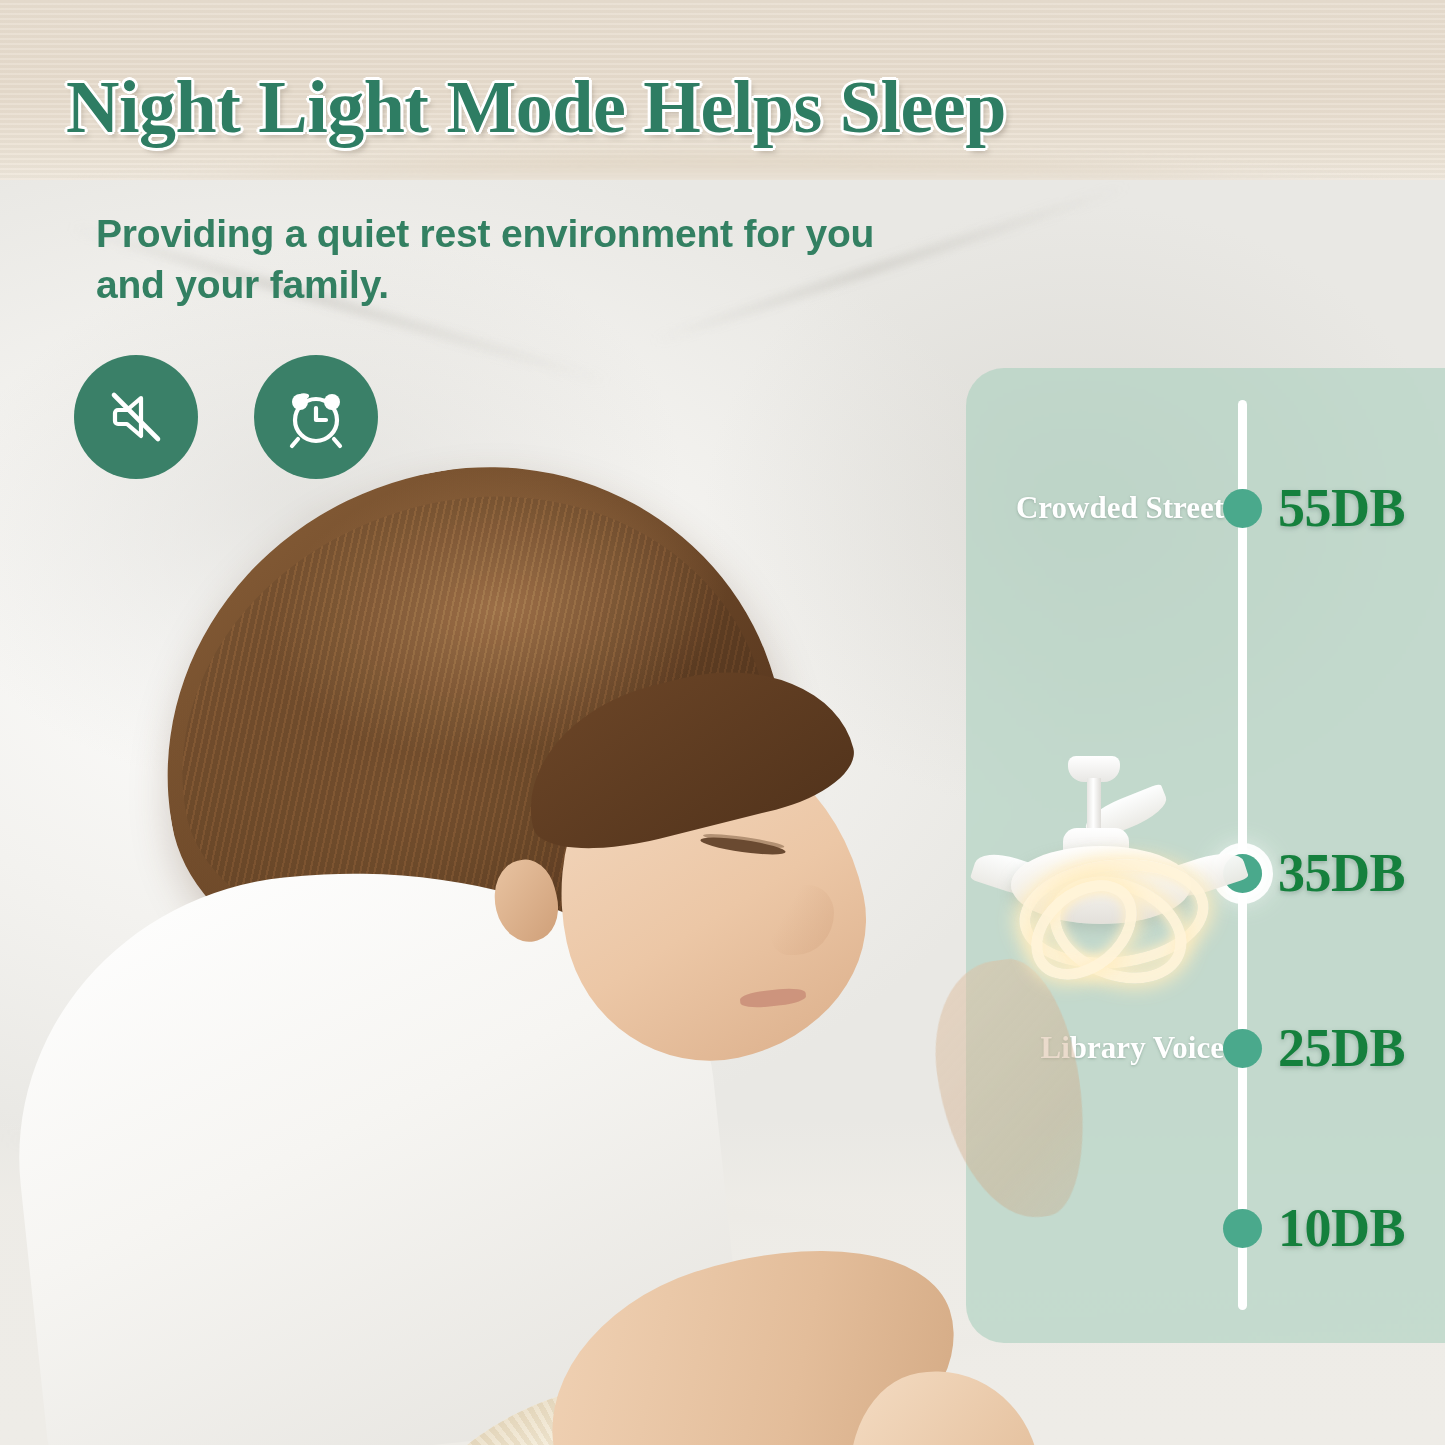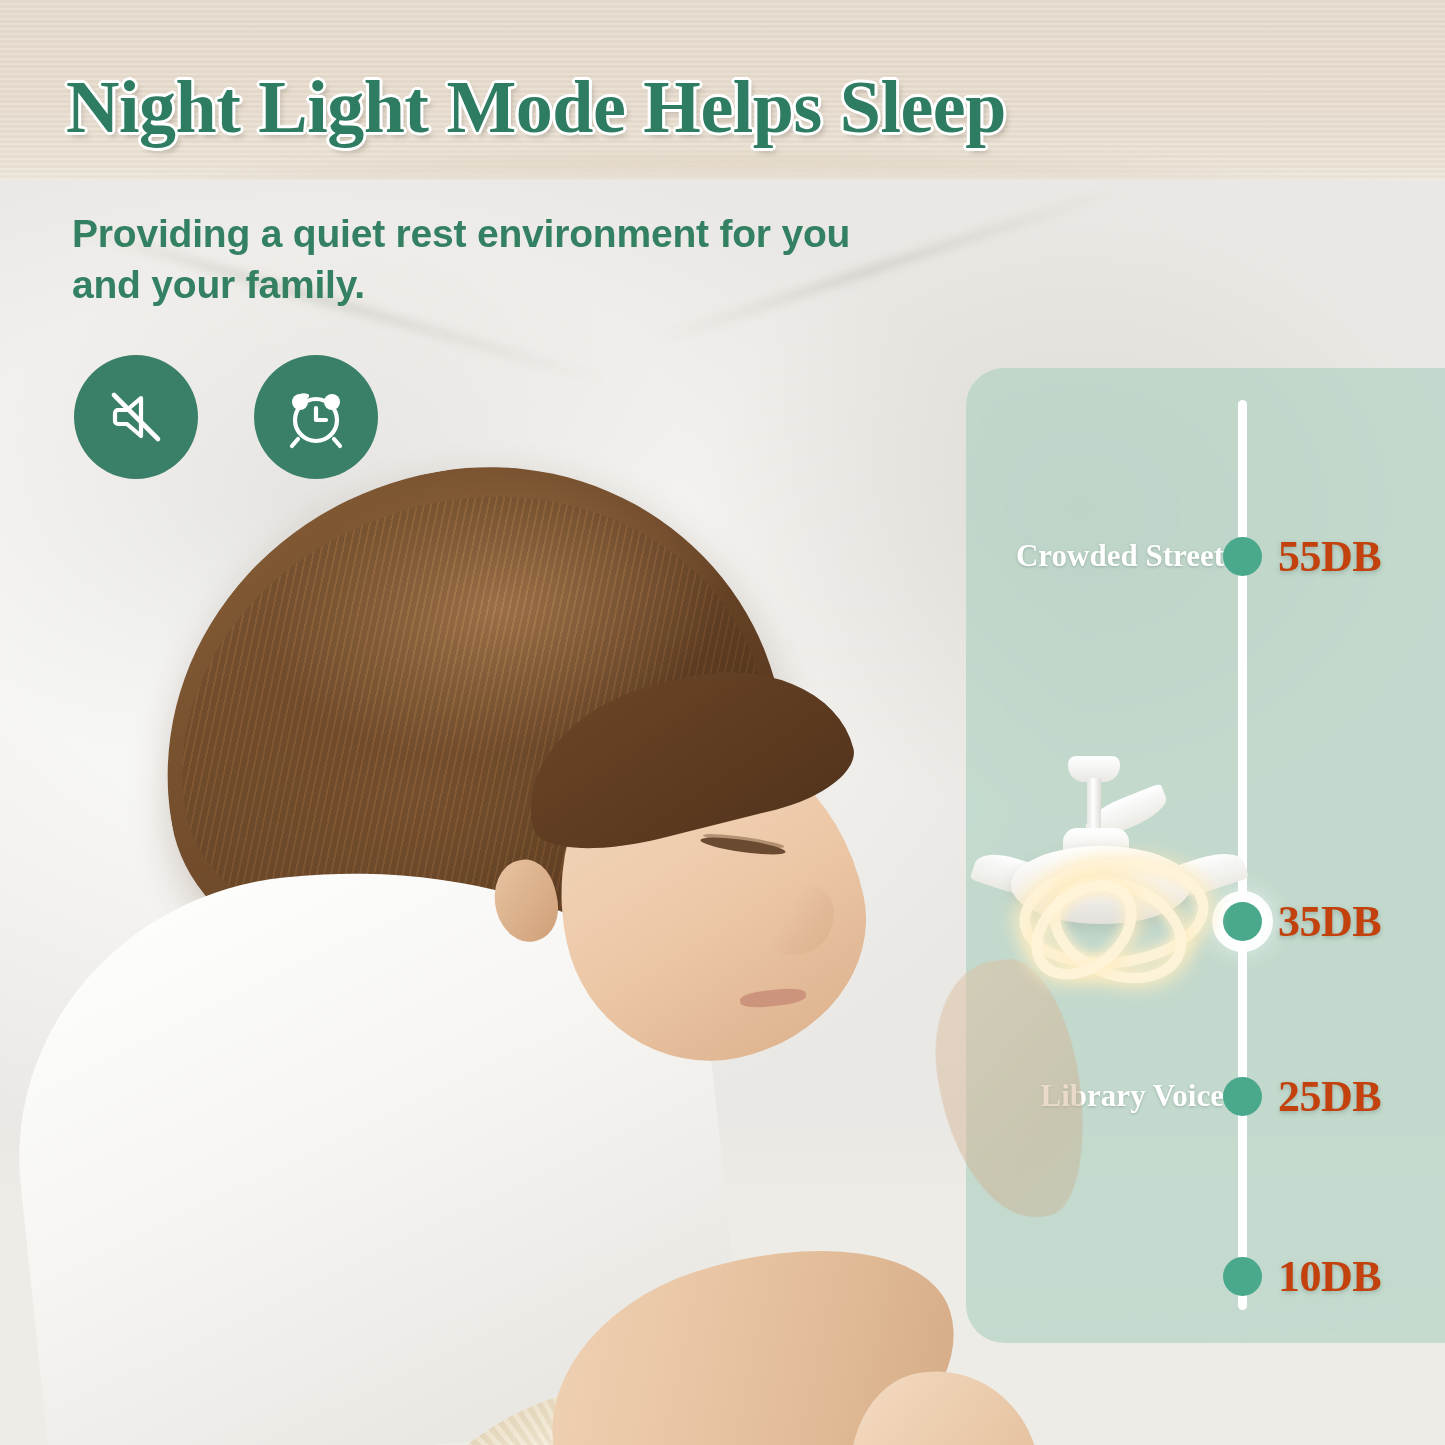--- a/index.html
+++ b/index.html
@@ -195,21 +195,21 @@
     text-shadow:
       -2px -2px 0 #ffffff,  2px -2px 0 #ffffff,
       -2px  2px 0 #ffffff,  2px  2px 0 #ffffff,
       -3px  0   0 #ffffff,  3px  0   0 #ffffff,
        0   -3px 0 #ffffff,  0    3px 0 #ffffff,
        4px  5px 5px rgba(120,110,95,0.35);
     white-space: nowrap;
   }
   .subhead {
     position: absolute;
-    left: 72px; top: 208px;
+    left: 96px; top: 208px;
     width: 820px;
     font-family: "Liberation Sans", sans-serif;
     font-weight: bold;
     font-size: 39px;
     line-height: 1.32;
     color: #338062;
     letter-spacing: -0.2px;
   }
 
   
@@ -234,21 +234,21 @@
   .db-axis {
     position: absolute;
     left: 272px; top: 32px;
     width: 9px; height: 910px;
     background: #ffffff;
     border-radius: 5px;
   }
   .db-row {
     position: absolute;
     left: 0; width: 479px; height: 60px;
-    display: flex; align-items: center; margin-top: 48px;
+    display: flex; align-items: center;
   }
   .db-label {
     position: absolute;
     left: 10px; width: 248px;
     text-align: right;
     font-family: "Liberation Serif", "DejaVu Serif", serif;
     font-weight: bold;
     font-size: 31px;
     line-height: 1.12;
     color: #ffffff;
@@ -267,23 +267,23 @@
       0 0 0 6px rgba(255,255,255,0.30),
       0 0 0 11px rgba(255,255,255,0.92),
       0 0 22px 12px rgba(255,255,255,0.45);
   }
   .db-value {
     position: absolute;
     left: 312px; top: 50%;
     transform: translateY(-50%);
     font-family: "Liberation Serif", "DejaVu Serif", serif;
     font-weight: bold;
-    font-size: 44px;
+    font-size: 54px;
     letter-spacing: -0.5px;
-    color: #c2410c;
+    color: #15803d;
     white-space: nowrap;
     text-shadow: 0 2px 5px rgba(70,95,85,0.35);
   }
 
   
   .fan { position: absolute; left: 965px; top: 750px; width: 290px; height: 230px; }
   .fan-canopy {
     position: absolute; left: 103px; top: 6px; width: 52px; height: 26px;
     background: linear-gradient(180deg, #ffffff 0%, #e8e7e4 100%);
     border-radius: 8px 8px 16px 16px;

